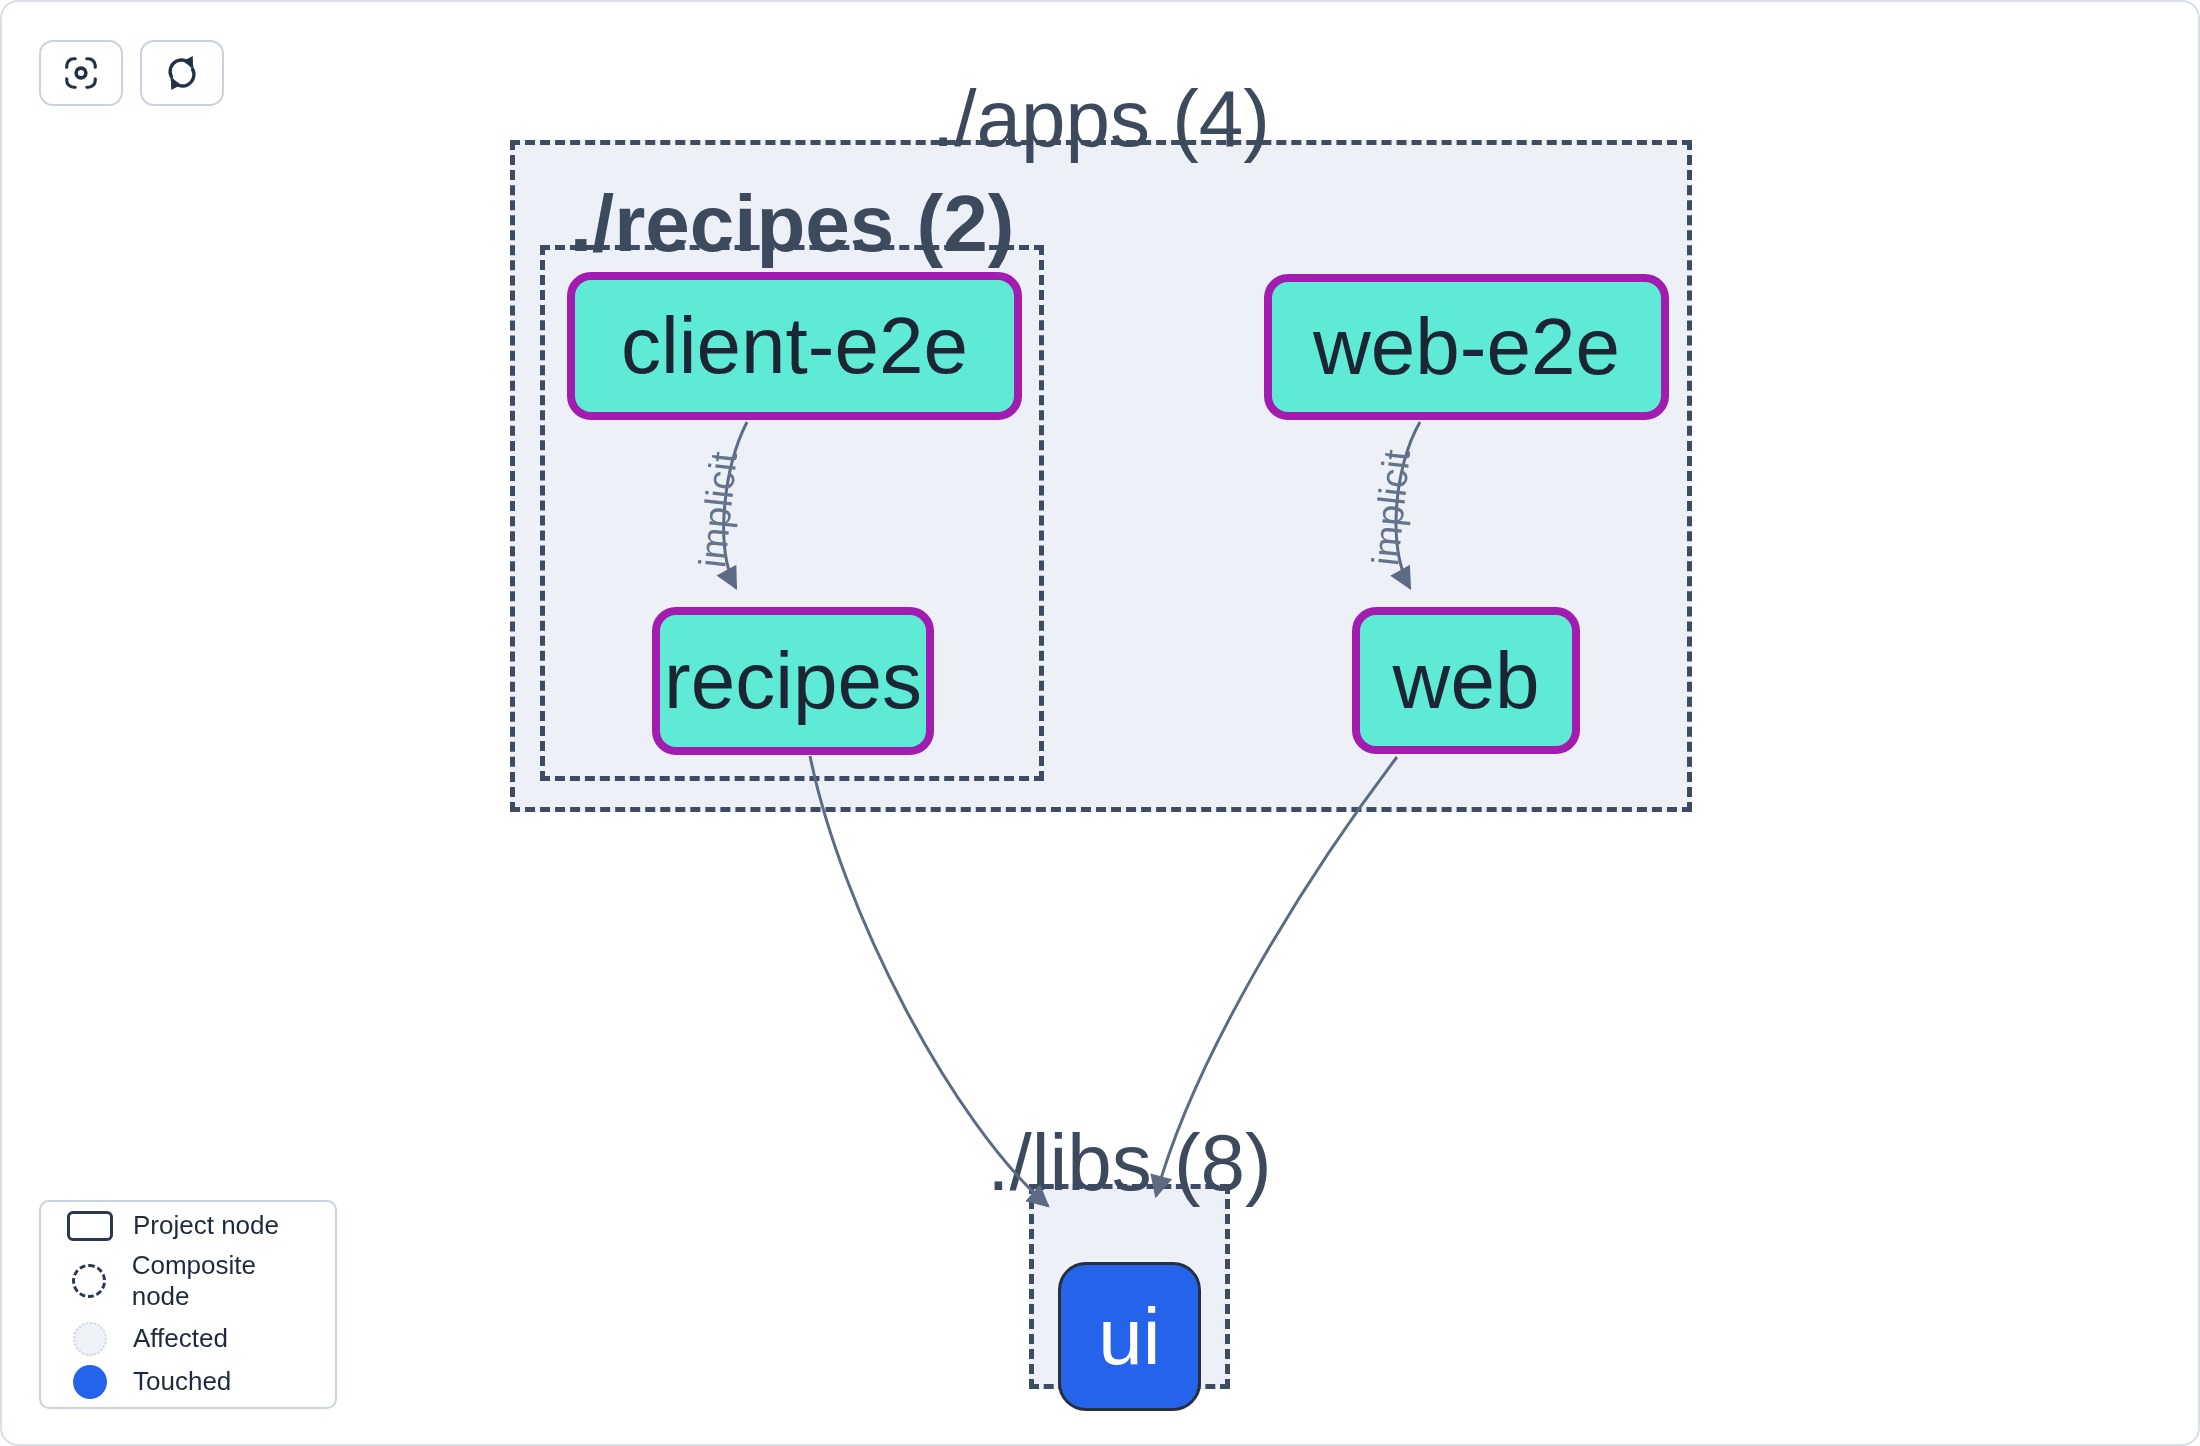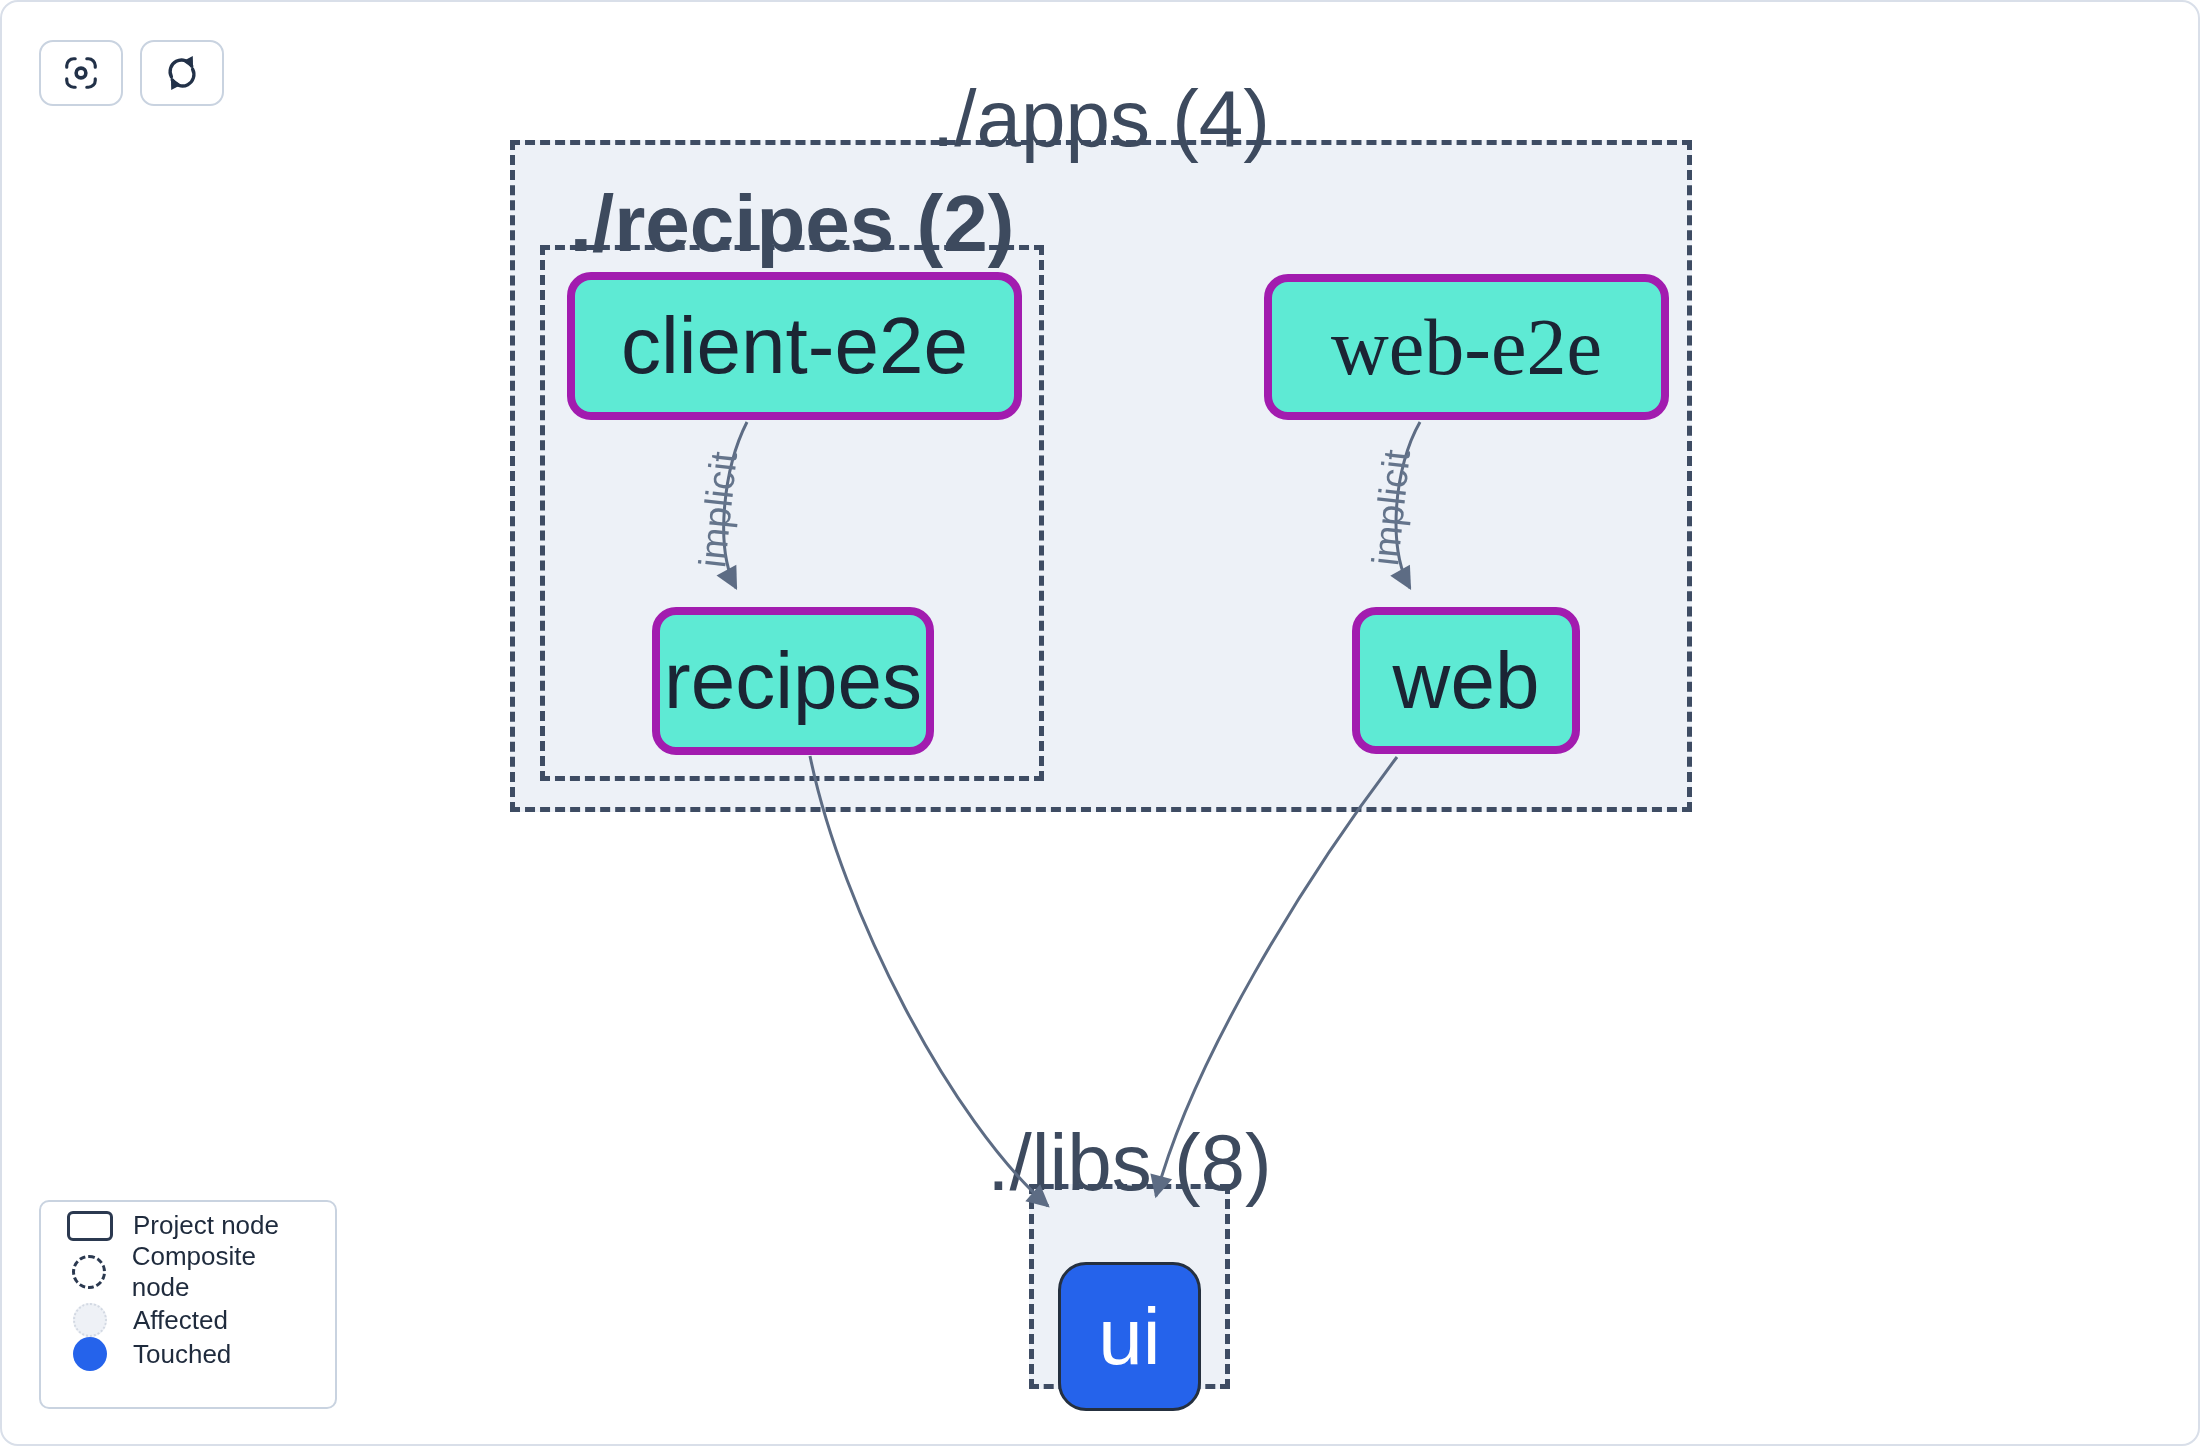--- a/index.html
+++ b/index.html
@@ -53,21 +53,21 @@
     background: #5eead4;
     border: 8px solid #a21caf;
     border-radius: 24px;
     display: flex; align-items: center; justify-content: center;
     font-size: 80px; color: #1b2534;
     white-space: nowrap;
     z-index: 4;
     cursor: pointer;
   }
   .node-client-e2e { left: 565px;  top: 270px;  width: 455px; height: 148px; }
-  .node-web-e2e    { left: 1262px; top: 272px;  width: 405px; height: 146px; font-family: Liberation Serif, serif; }
+  .node-web-e2e    { left: 1262px; top: 272px;  width: 405px; height: 146px; }
   .node-client     { left: 650px;  top: 605px;  width: 282px; height: 148px; }
   .node-web        { left: 1350px; top: 605px;  width: 228px; height: 147px; }
   .node-touched {
     left: 1056px; top: 1260px; width: 143px; height: 149px;
     background: #2563eb;
     border: 3px solid #25303f;
     border-radius: 28px;
     color: #ffffff;
     z-index: 6;
   }
@@ -80,21 +80,21 @@
     font-family: "Liberation Sans", "DejaVu Sans", sans-serif;
   }
 
   
   .legend {
     position: absolute; left: 37px; top: 1198px;
     width: 298px; height: 209px;
     background: #ffffff;
     border: 2px solid #c9d3e0;
     border-radius: 10px;
-    display: flex; flex-direction: column; justify-content: flex-start;
+    display: flex; flex-direction: column; justify-content: space-between;
     padding: 8px 18px;
     z-index: 8;
   }
   .legend-row { display: flex; align-items: center; }
   .legend-swatch-cell { width: 62px; display: flex; align-items: center; justify-content: center; }
   .legend-label { font-size: 26px; color: #1f2b3d; margin-left: 12px; }
   .sw-project   { width: 46px; height: 30px; border: 3px solid #2b3950; border-radius: 6px; background: #ffffff; }
   .sw-composite { width: 34px; height: 34px; border: 3px dashed #2b3950; border-radius: 50%; background: #ffffff; }
   .sw-affected  { width: 34px; height: 34px; border: 2px dotted #d3d9e3; border-radius: 50%; background: #eef1f6; }
   .sw-touched   { width: 34px; height: 34px; border-radius: 50%; background: #2563eb; }

